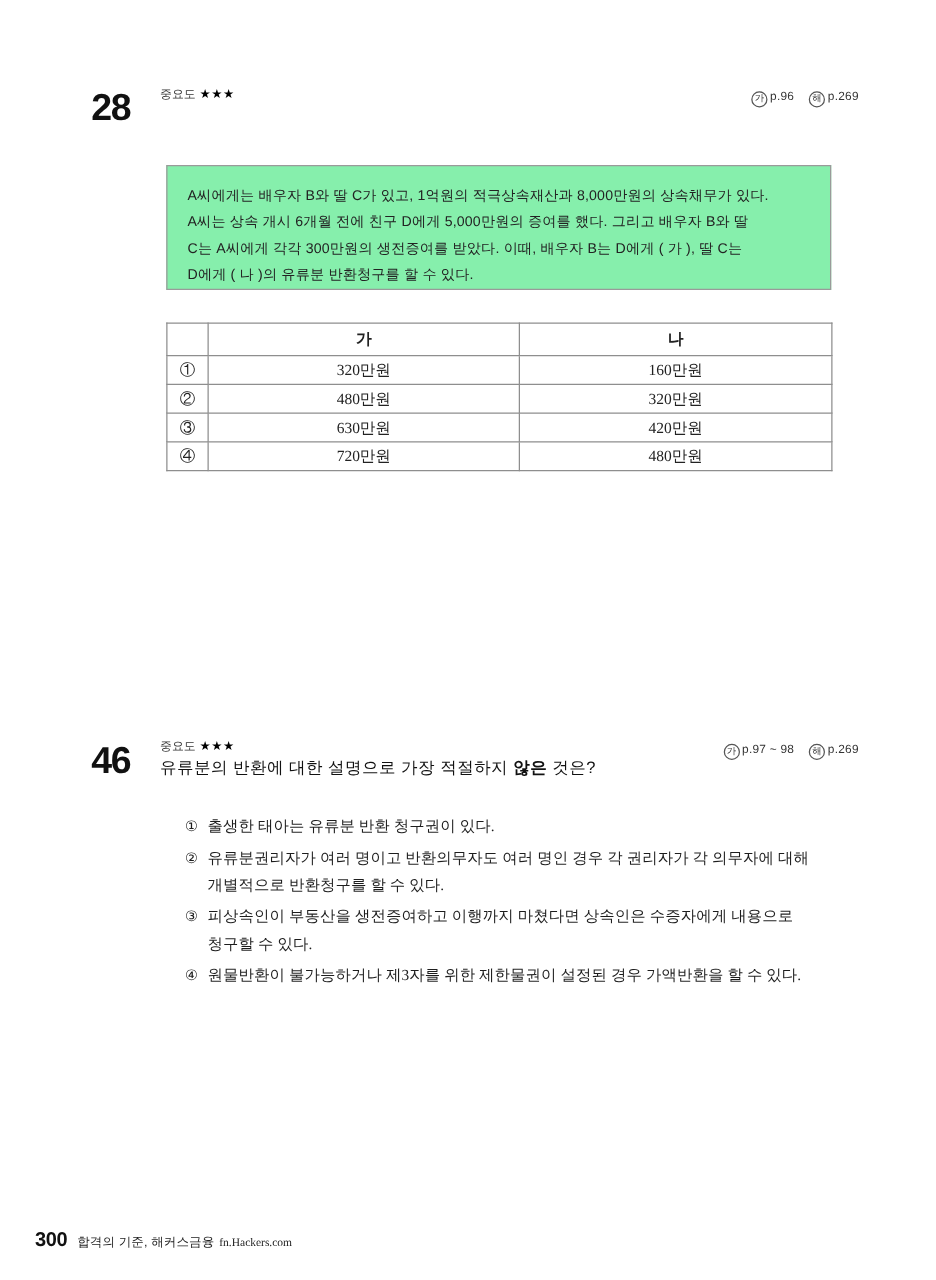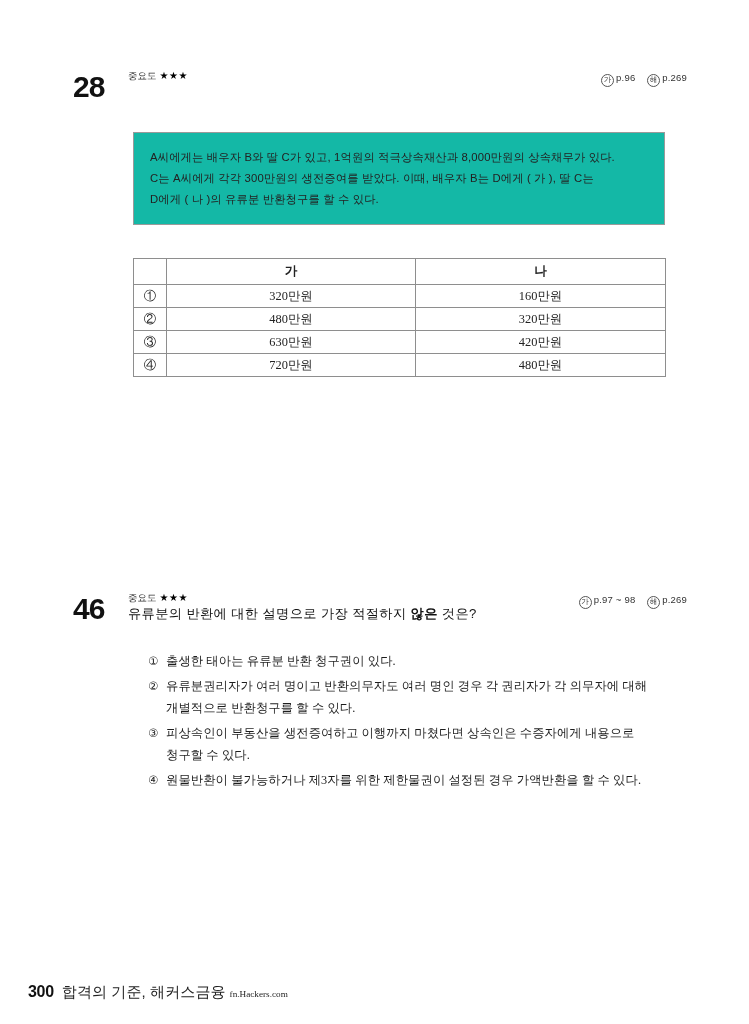--- a/index.html
+++ b/index.html
@@ -94,22 +94,22 @@
   .ref-item { margin-left: 9px; }
   .ref-item:first-child { margin-left: 0; }
 
   
   .passage-box {
     position: absolute;
     left: 133px;
     width: 532px;
     border: 1px solid #9a9a9a;
     box-sizing: border-box;
-    padding: 14px 16px 14px 16px;
-    background: #14b8a6;
+    padding: 14px 16px 0 16px;
+    background: #86efac;
   }
   .passage-line {
     font-size: 11.3px;
     line-height: 21px;
     letter-spacing: 0.15px;
     color: #222;
     white-space: nowrap;
   }
 
   
@@ -175,21 +175,21 @@
     align-items: baseline;
     white-space: nowrap;
   }
   .footer-page {
     font-size: 16px;
     font-weight: bold;
     color: #111;
     letter-spacing: -0.3px;
   }
   .footer-text {
-    font-size: 15px;
+    font-size: 10px;
     color: #222;
     margin-left: 8px;
     letter-spacing: 0.1px;
   }
   .footer-url {
     font-size: 9.2px;
     color: #222;
     margin-left: 4px;
     font-family: Liberation Serif, serif;
   }
@@ -210,20 +210,21 @@
 
 
       <div class="q-refs">
         <span class="ref-item"><span class="circ">가</span><span>p.96</span></span>
         <span class="ref-item"><span class="circ">해</span><span>p.269</span></span>
       </div>
     </div>
 
     <div class="passage-box" style="top:62px;">
       <div class="passage-line">A씨에게는 배우자 B와 딸 C가 있고, 1억원의 적극상속재산과 8,000만원의 상속채무가 있다.</div>
+      <div class="passage-line">A씨는 상속 개시 6개월 전에 친구 D에게 5,000만원의 증여를 했다. 그리고 배우자 B와 딸</div>
       <div class="passage-line">C는 A씨에게 각각 300만원의 생전증여를 받았다. 이때, 배우자 B는 D에게 ( 가 ), 딸 C는</div>
       <div class="passage-line">D에게 ( 나 )의 유류분 반환청구를 할 수 있다.</div>
     </div>
 
     <table class="ans-table" style="top:188px;">
       <colgroup>
         <col class="col-idx">
           <col class="col-a">
           <col class="col-b">
       </colgroup>

